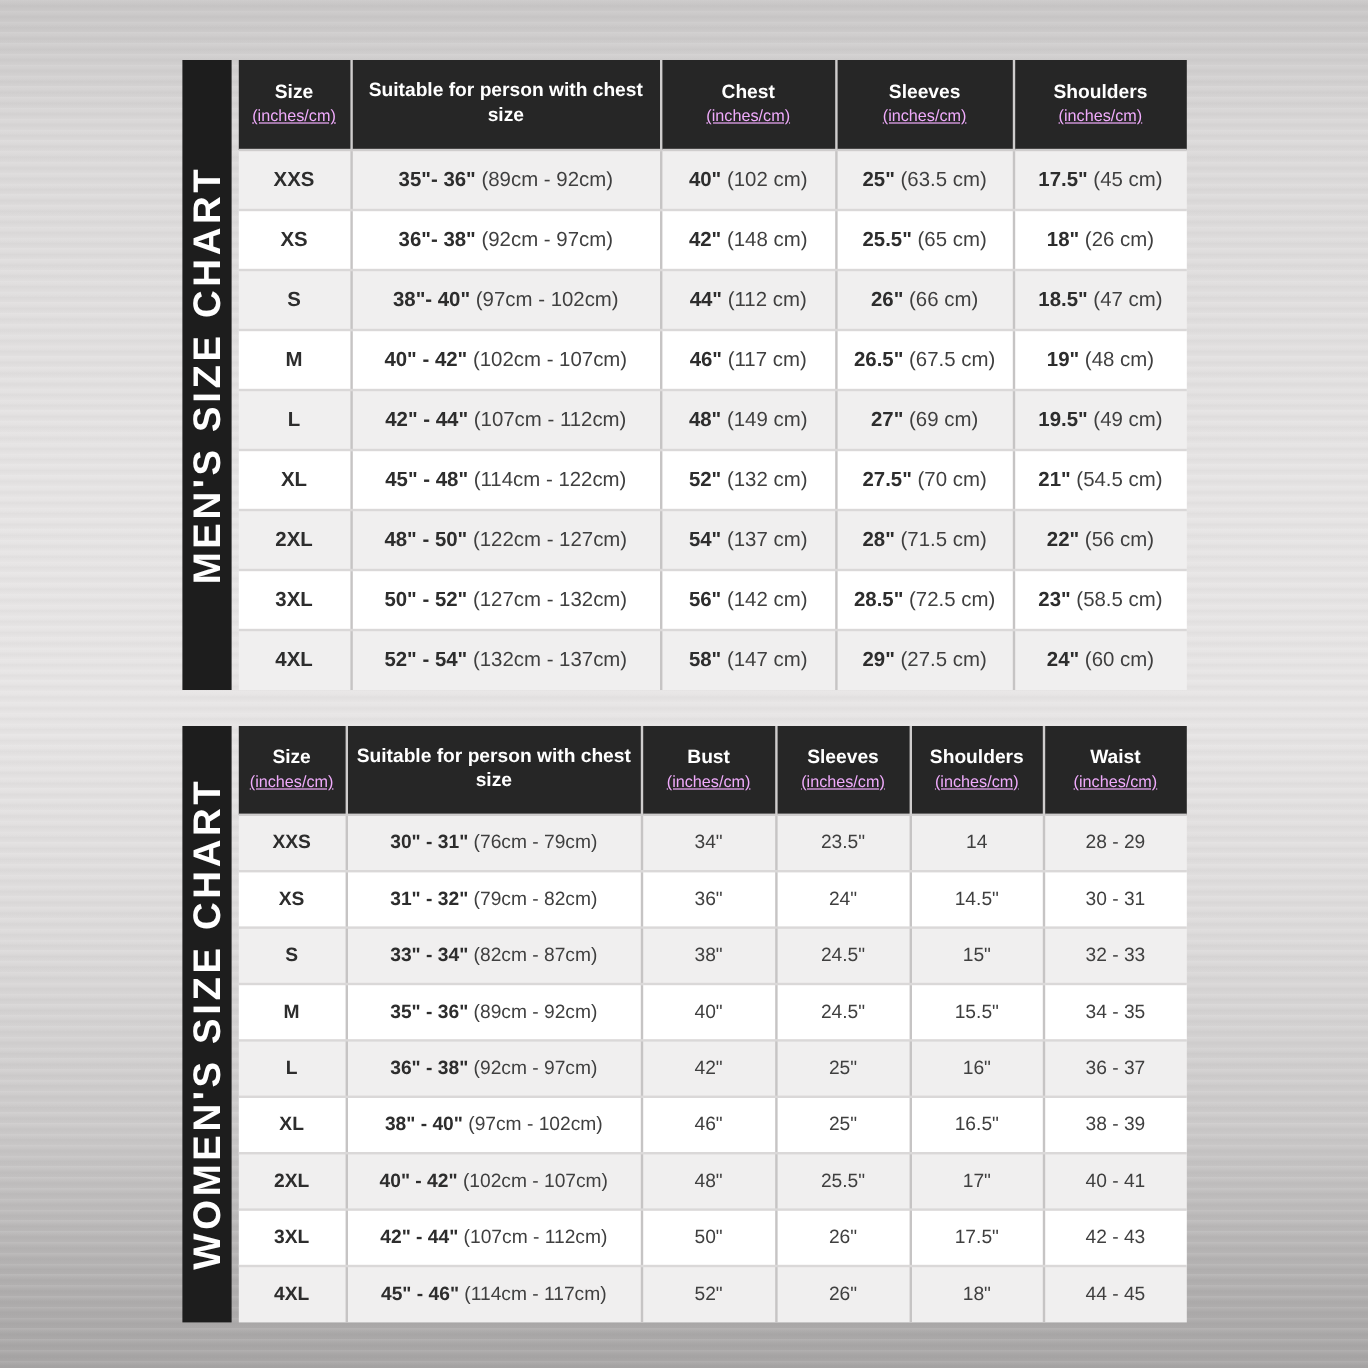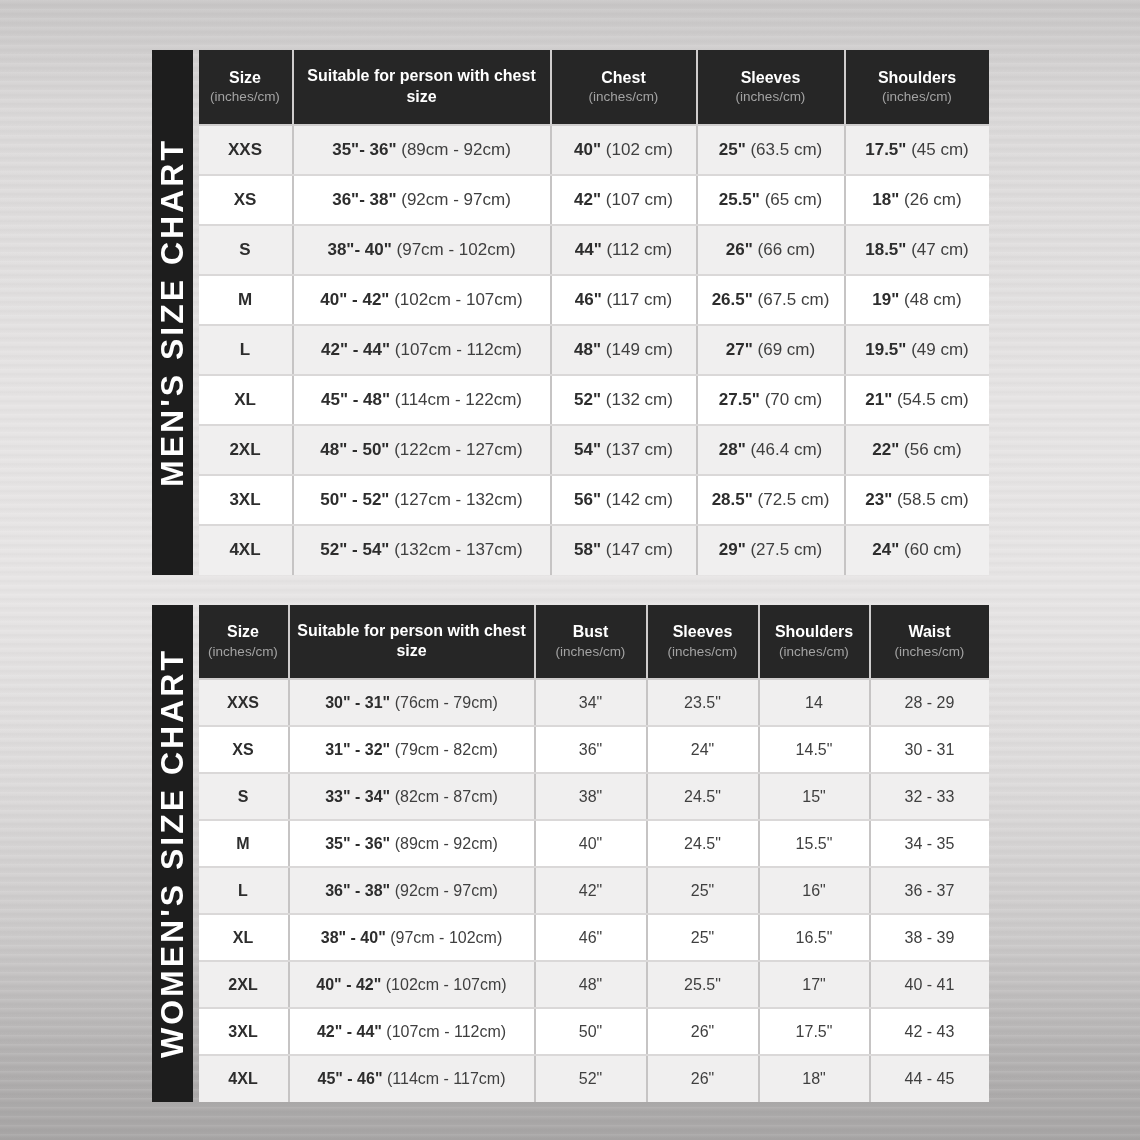--- a/index.html
+++ b/index.html
@@ -31,21 +31,21 @@
   }
   table.size-table { border-collapse: collapse; table-layout: fixed; width: 790px; background: transparent; }
   table.size-table th {
     background: #262626; color: #ffffff; text-align: center; vertical-align: middle;
     border-right: 2px solid #cfcdcd; border-bottom: 2px solid #cfcdcd; padding: 16px 6px;
   }
   table.size-table th:last-child { border-right: none; }
   .mens   th { height: 68px; }
   .womens th { height: 65px; }
   .h-title { font-weight: bold; font-size: 16px; line-height: 1.3; }
-  .h-sub   { font-weight: normal; font-size: 13.5px; line-height: 1.3; color: #a3a3a3; }
+  .h-sub   { font-weight: normal; font-size: 13.5px; line-height: 1.3; color: #f0abfc; text-decoration: underline; }
   table.size-table td {
     text-align: center; vertical-align: middle; color: #3d3d3d;
     border-right: 2px solid #c6c4c4; border-bottom: 2px solid #dad8d8; padding: 2px 4px;
   }
   table.size-table td:last-child { border-right: none; }
   table.size-table tbody tr:last-child td { border-bottom: none; text-align: center; }
   table.size-table tbody tr:nth-child(odd)  td { background: #f0efef; }
   table.size-table tbody tr:nth-child(even) td { background: #ffffff; }
   .mens   td { height: 50px; font-size: 17px; }
   .womens td { height: 47px; font-size: 16px; }
@@ -96,21 +96,21 @@
           <tr>
             <td><span class="v-bold">XXS</span></td>
             <td><span class="v-bold">35"- 36"</span> <span class="v-reg">(89cm - 92cm)</span></td>
             <td><span class="v-bold">40"</span> <span class="v-reg">(102 cm)</span></td>
             <td><span class="v-bold">25"</span> <span class="v-reg">(63.5 cm)</span></td>
             <td><span class="v-bold">17.5"</span> <span class="v-reg">(45 cm)</span></td>
           </tr>
           <tr>
             <td><span class="v-bold">XS</span></td>
             <td><span class="v-bold">36"- 38"</span> <span class="v-reg">(92cm - 97cm)</span></td>
-            <td><span class="v-bold">42"</span> <span class="v-reg">(107 cm)</span></td>
+            <td><span class="v-bold">42"</span> <span class="v-reg">(148 cm)</span></td>
             <td><span class="v-bold">25.5"</span> <span class="v-reg">(65 cm)</span></td>
             <td><span class="v-bold">18"</span> <span class="v-reg">(26 cm)</span></td>
           </tr>
           <tr>
             <td><span class="v-bold">S</span></td>
             <td><span class="v-bold">38"- 40"</span> <span class="v-reg">(97cm - 102cm)</span></td>
             <td><span class="v-bold">44"</span> <span class="v-reg">(112 cm)</span></td>
             <td><span class="v-bold">26"</span> <span class="v-reg">(66 cm)</span></td>
             <td><span class="v-bold">18.5"</span> <span class="v-reg">(47 cm)</span></td>
           </tr>
@@ -132,21 +132,21 @@
             <td><span class="v-bold">XL</span></td>
             <td><span class="v-bold">45" - 48"</span> <span class="v-reg">(114cm - 122cm)</span></td>
             <td><span class="v-bold">52"</span> <span class="v-reg">(132 cm)</span></td>
             <td><span class="v-bold">27.5"</span> <span class="v-reg">(70 cm)</span></td>
             <td><span class="v-bold">21"</span> <span class="v-reg">(54.5 cm)</span></td>
           </tr>
           <tr>
             <td><span class="v-bold">2XL</span></td>
             <td><span class="v-bold">48" - 50"</span> <span class="v-reg">(122cm - 127cm)</span></td>
             <td><span class="v-bold">54"</span> <span class="v-reg">(137 cm)</span></td>
-            <td><span class="v-bold">28"</span> <span class="v-reg">(46.4 cm)</span></td>
+            <td><span class="v-bold">28"</span> <span class="v-reg">(71.5 cm)</span></td>
             <td><span class="v-bold">22"</span> <span class="v-reg">(56 cm)</span></td>
           </tr>
           <tr>
             <td><span class="v-bold">3XL</span></td>
             <td><span class="v-bold">50" - 52"</span> <span class="v-reg">(127cm - 132cm)</span></td>
             <td><span class="v-bold">56"</span> <span class="v-reg">(142 cm)</span></td>
             <td><span class="v-bold">28.5"</span> <span class="v-reg">(72.5 cm)</span></td>
             <td><span class="v-bold">23"</span> <span class="v-reg">(58.5 cm)</span></td>
           </tr>
           <tr>

